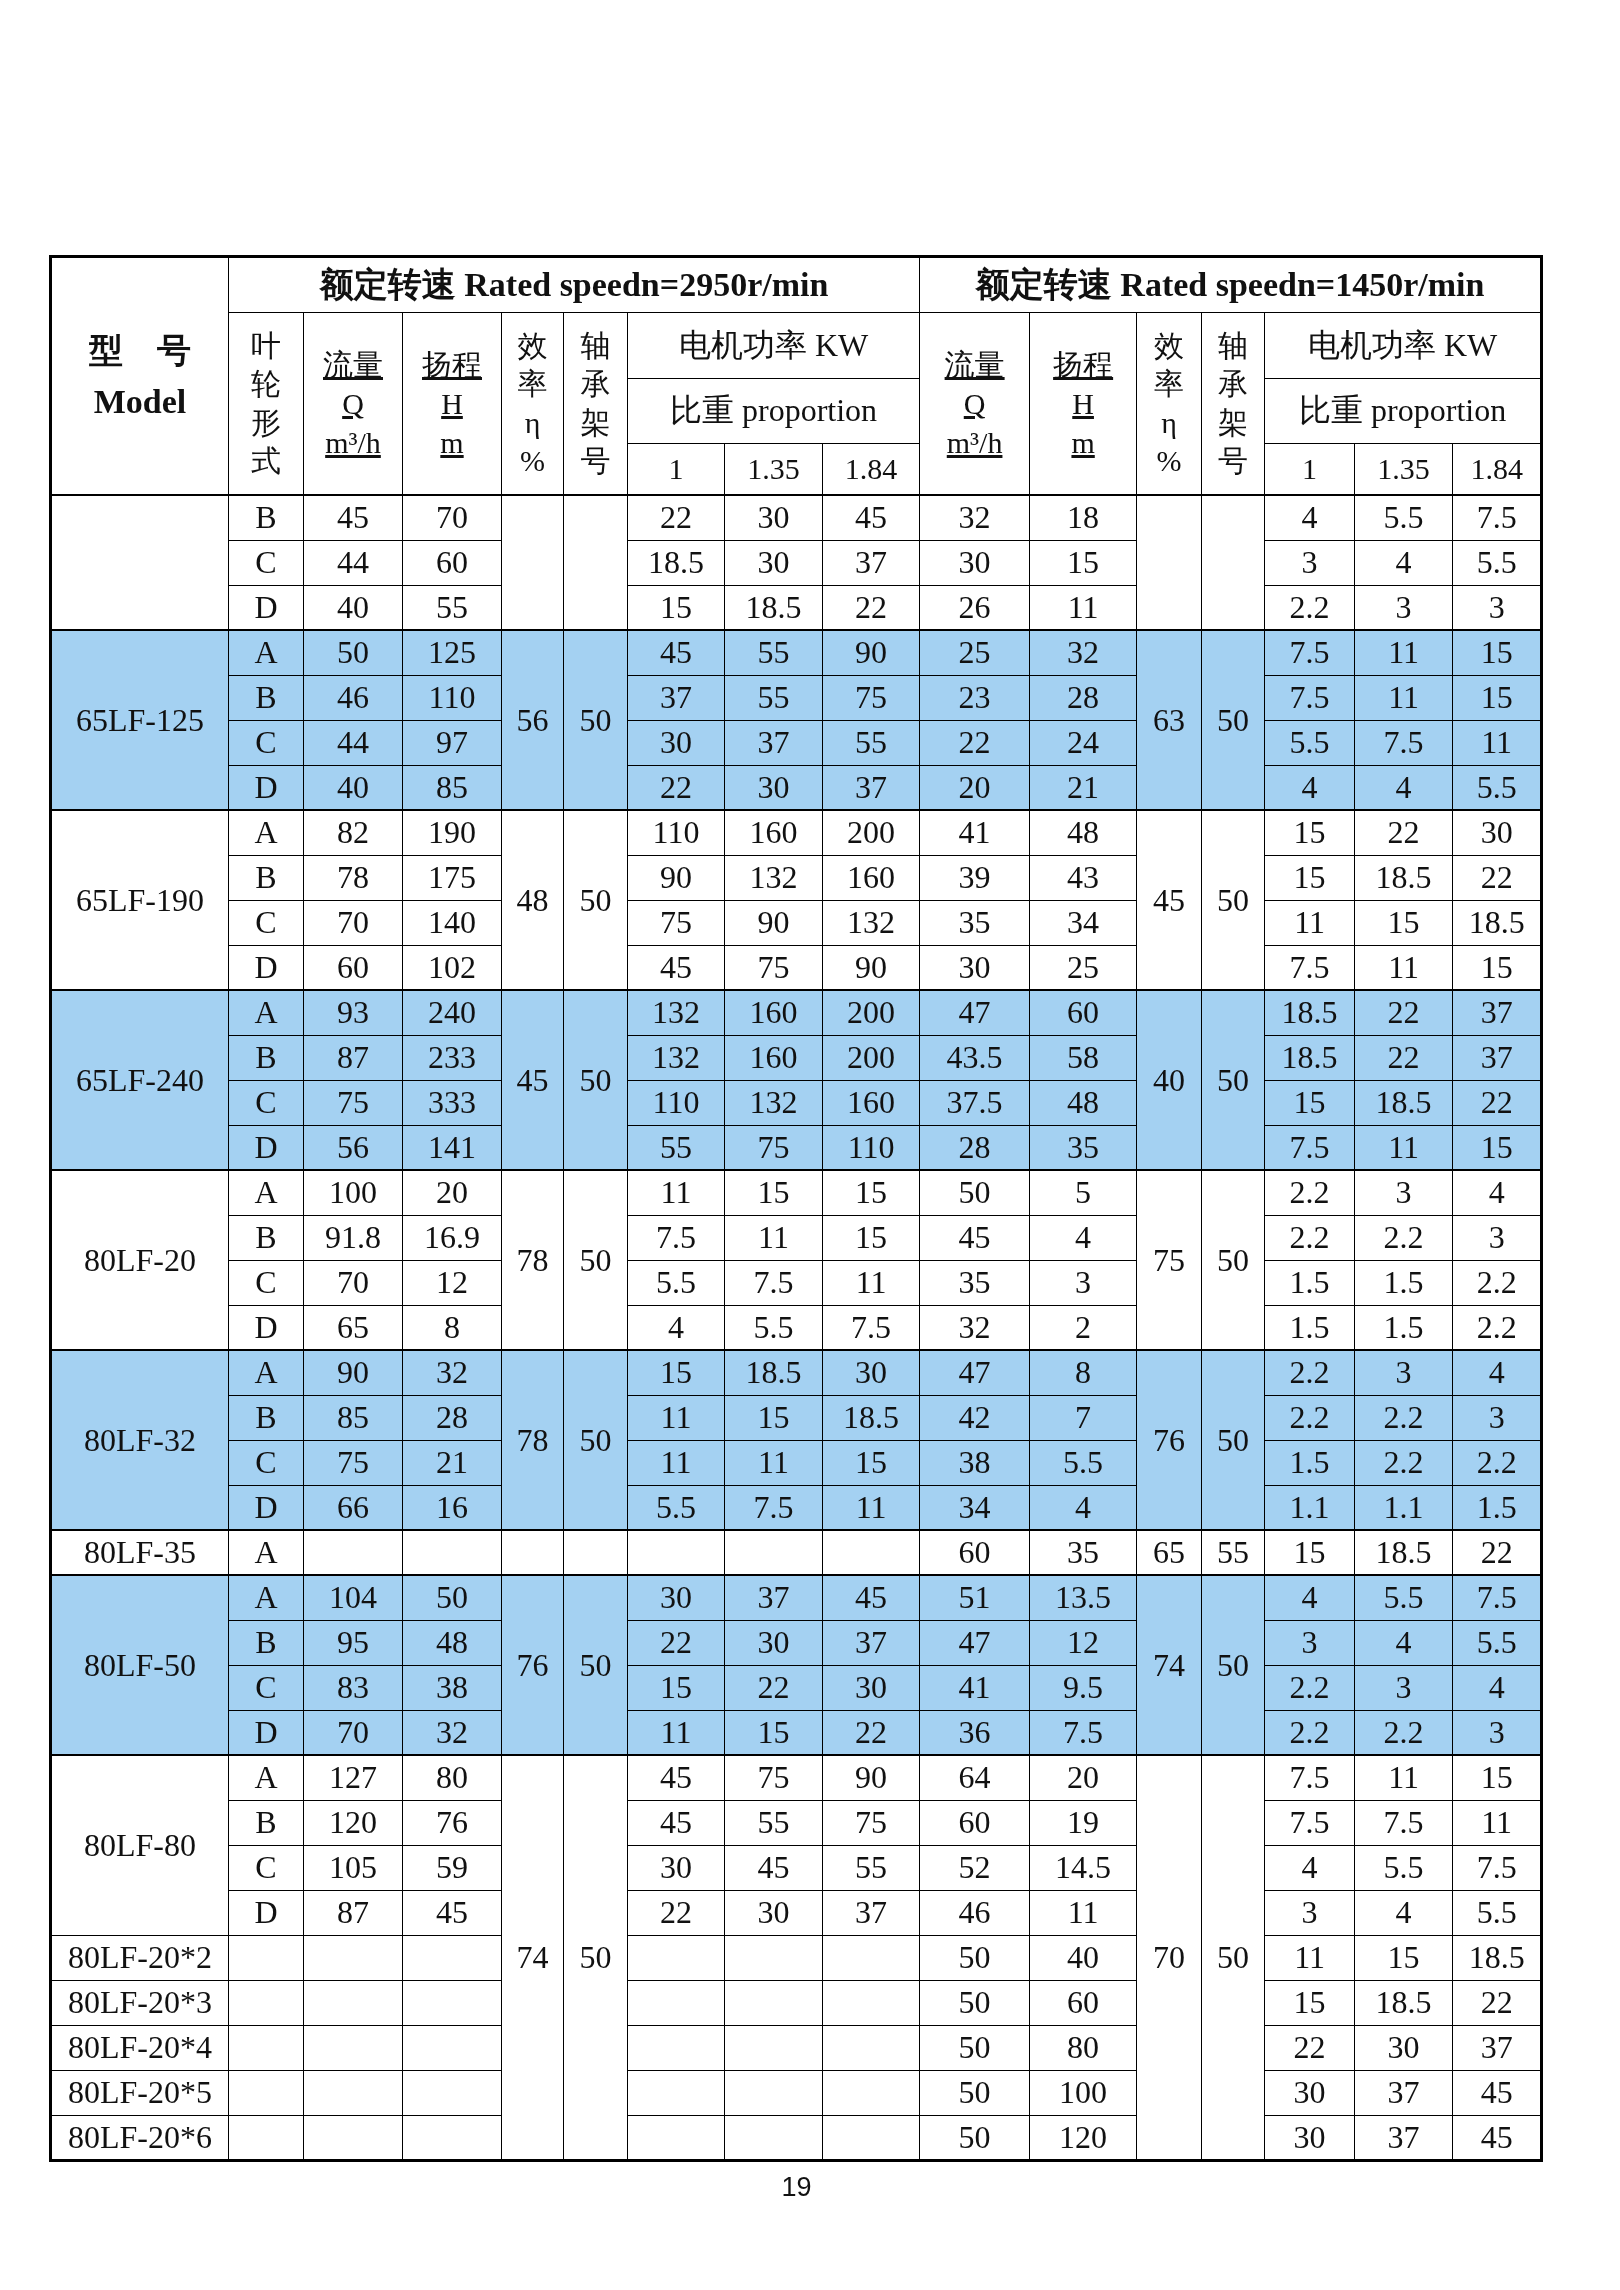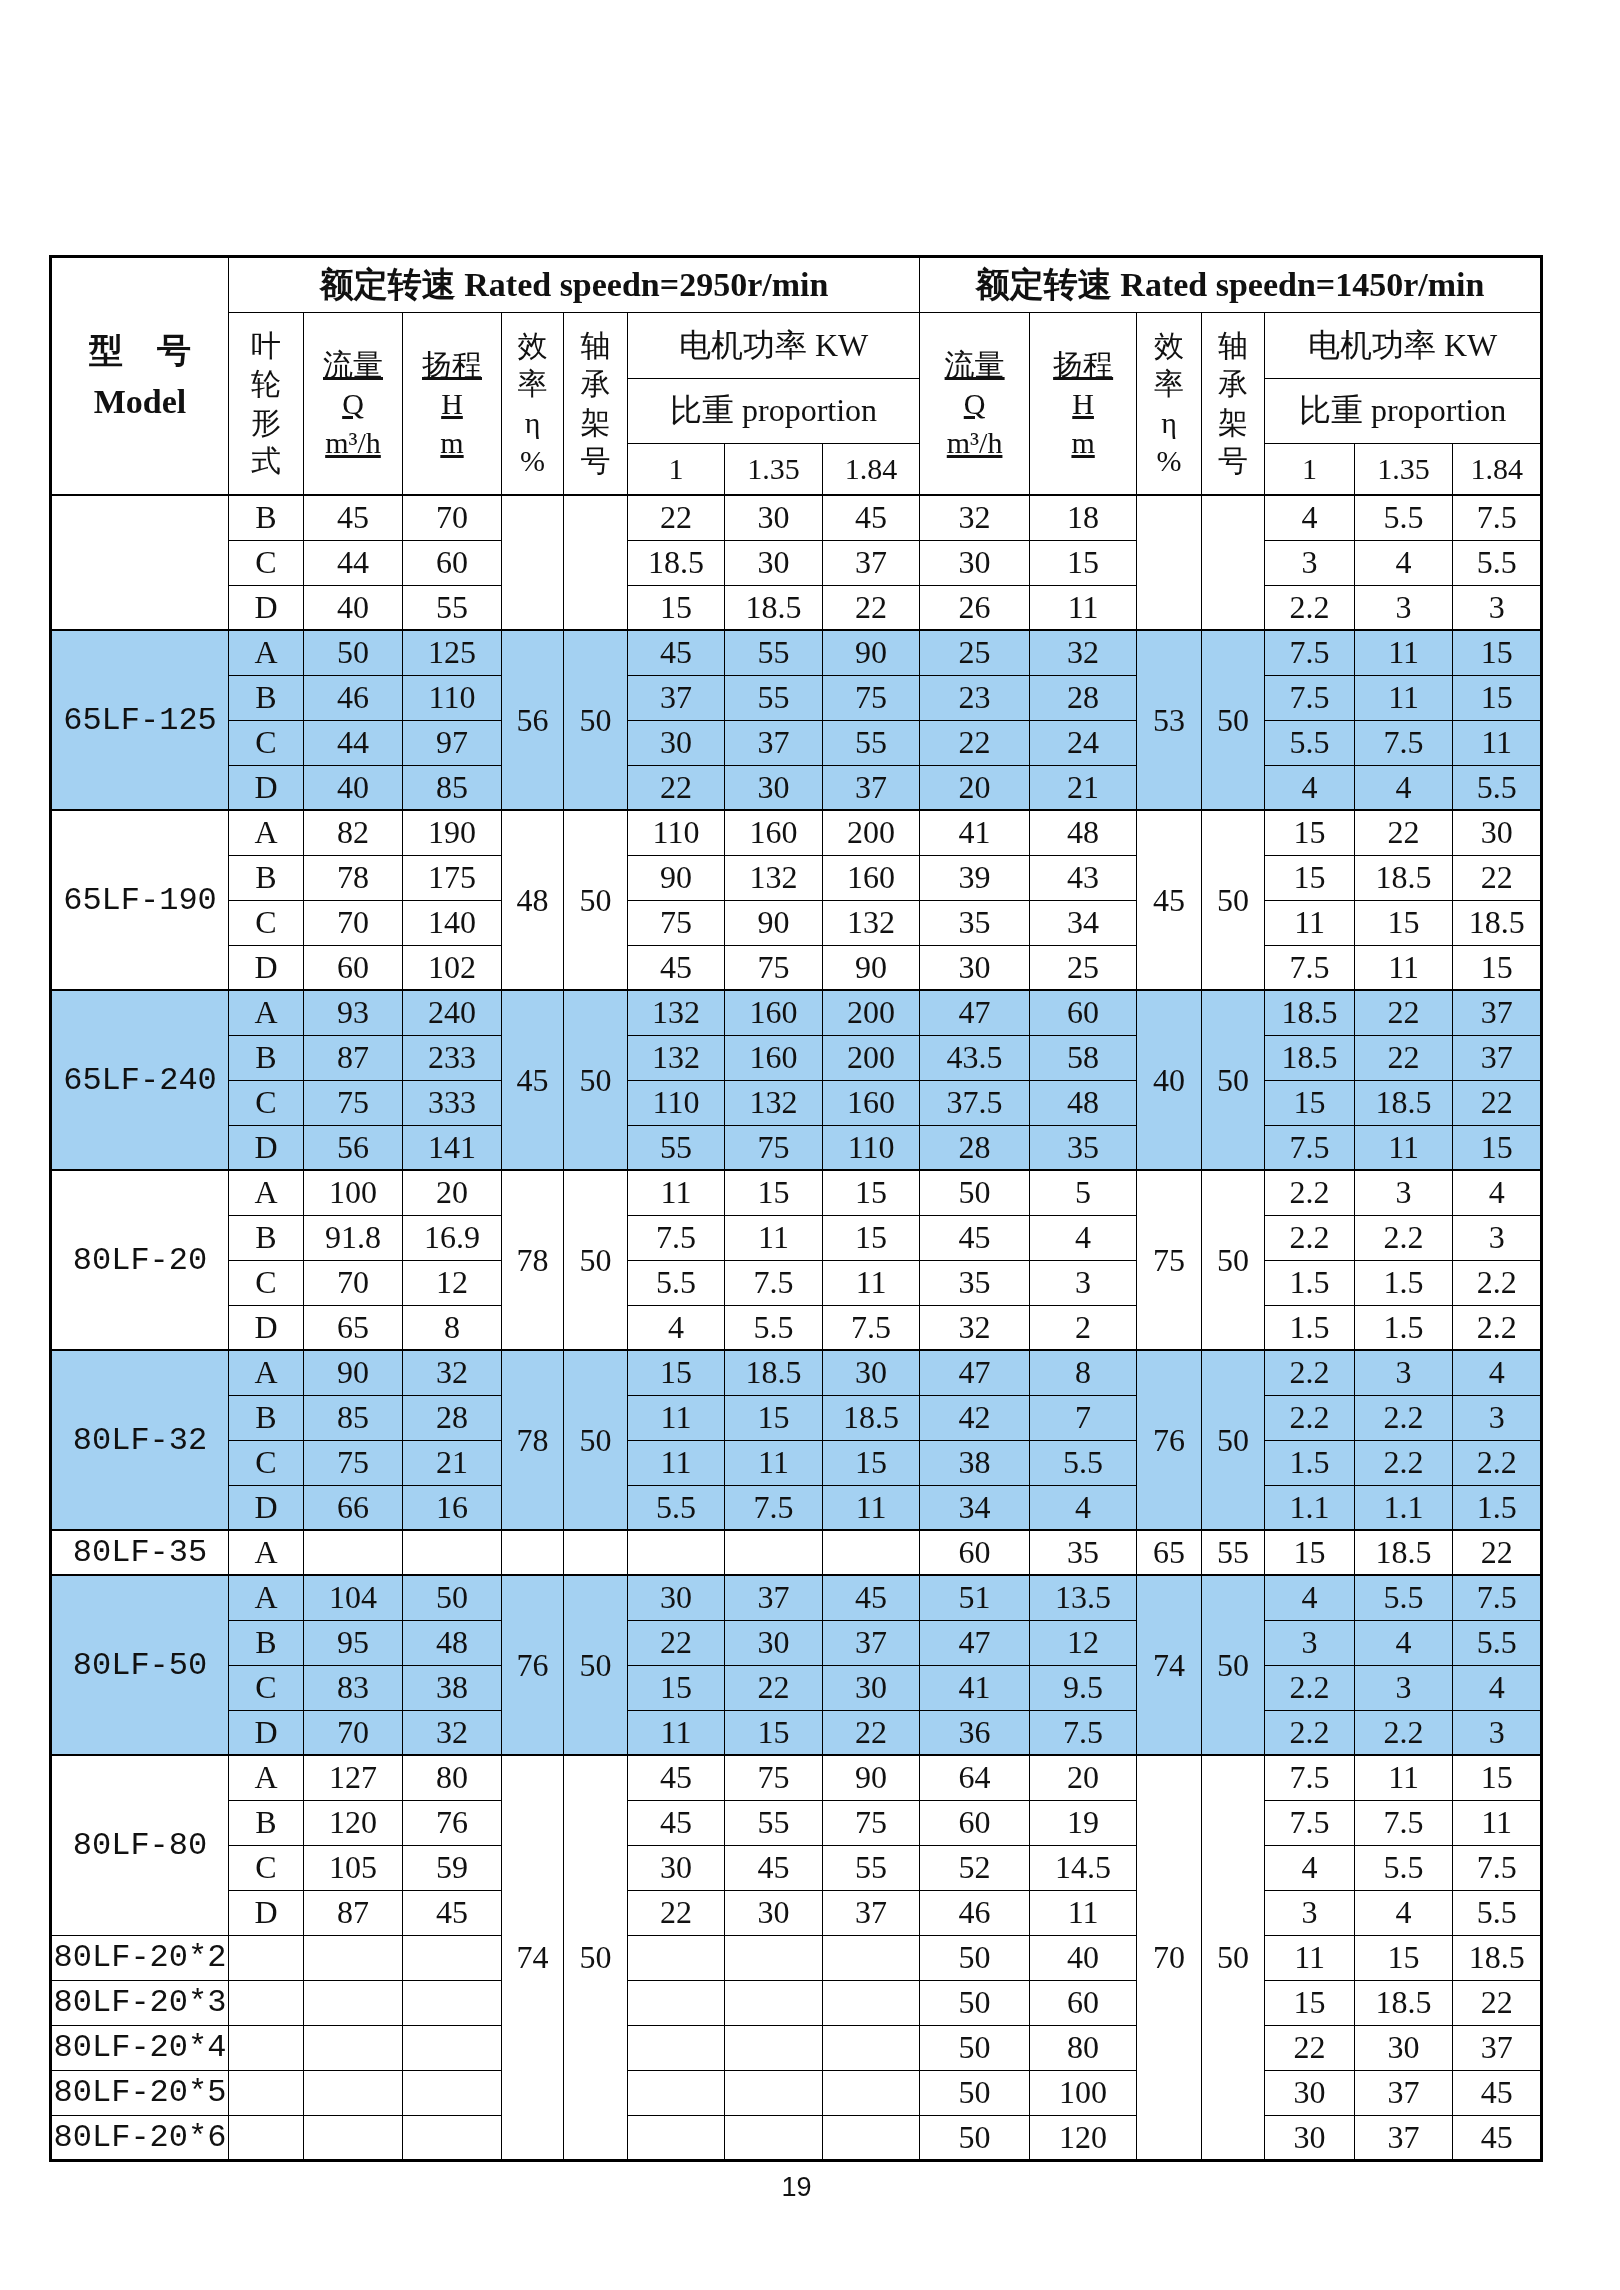--- a/index.html
+++ b/index.html
@@ -21,21 +21,21 @@
   thead tr.h-row1 th{height:65px;font-size:32px;}
   thead tr.h-row2 th{height:64px;font-size:32px;}
   thead tr.h-row3 th{height:50px;font-size:30px;}
   thead .model-head{font-size:32px;line-height:1.5;}
   thead .sub{display:block;font-size:30px;line-height:1.3;text-decoration:underline;}
   thead .vchar{display:block;font-size:30px;line-height:1.28;}
   tbody tr{height:45px;}
   tbody tr.group-start td{border-top:2.7px solid #000;}
   tbody tr:first-child td{border-top:2.7px solid #000;}
   tbody tr.hl td{background:#a4d1f2;}
-  td.model{font-size:32px;font-family:Liberation Mono, monospace;}
+  td.model{font-size:32px;}
   .page-num{
     position:absolute;left:734px;top:2172px;width:125px;
     text-align:center;font-size:27px;
     font-family:"Liberation Sans","DejaVu Sans",sans-serif;
   }
 </style>
 <style>tbody tr.hl td{background:#a4d1f2;}</style></head>
 <body>
 
 <table class="spec-table">
@@ -183,21 +183,21 @@
         <td>A</td>
         <td>50</td>
         <td>125</td>
         <td rowspan="4">56</td>
         <td rowspan="4">50</td>
         <td>45</td>
         <td>55</td>
         <td>90</td>
         <td>25</td>
         <td>32</td>
-        <td rowspan="4">53</td>
+        <td rowspan="4">63</td>
         <td rowspan="4">50</td>
         <td>7.5</td>
         <td>11</td>
         <td>15</td>
       </tr>
       <tr class="hl">
         <td>B</td>
         <td>46</td>
         <td>110</td>
         <td>37</td>

